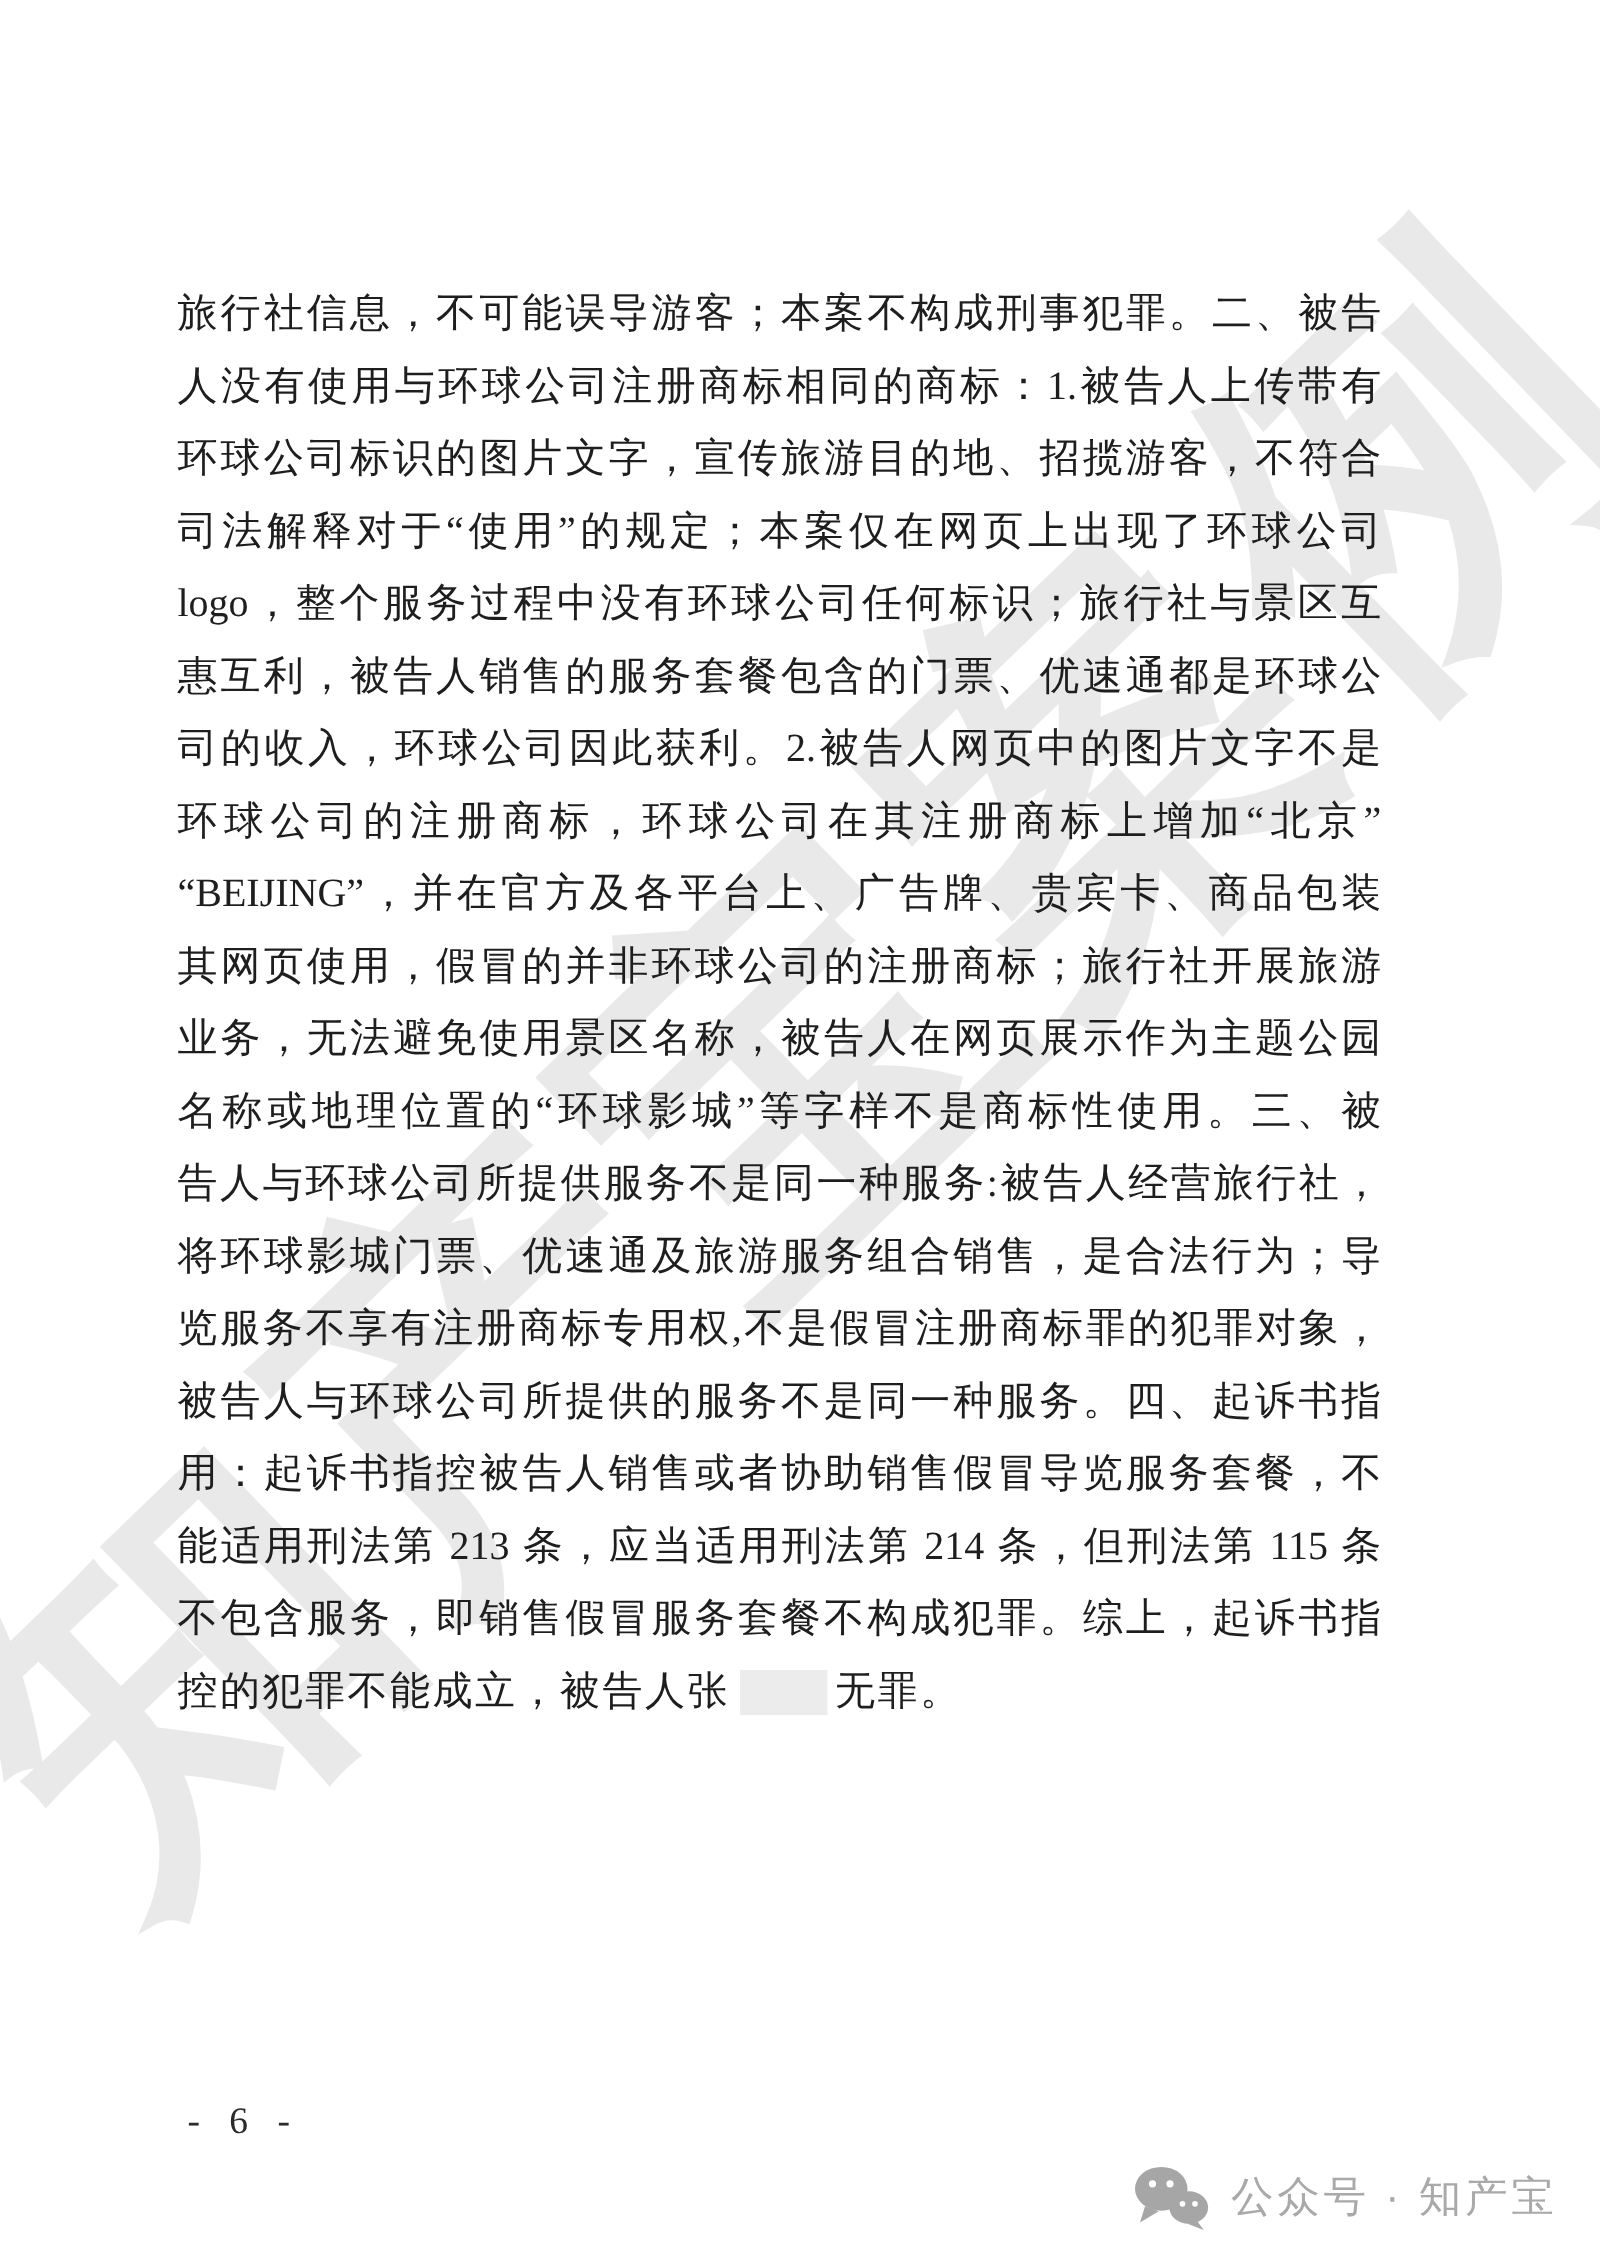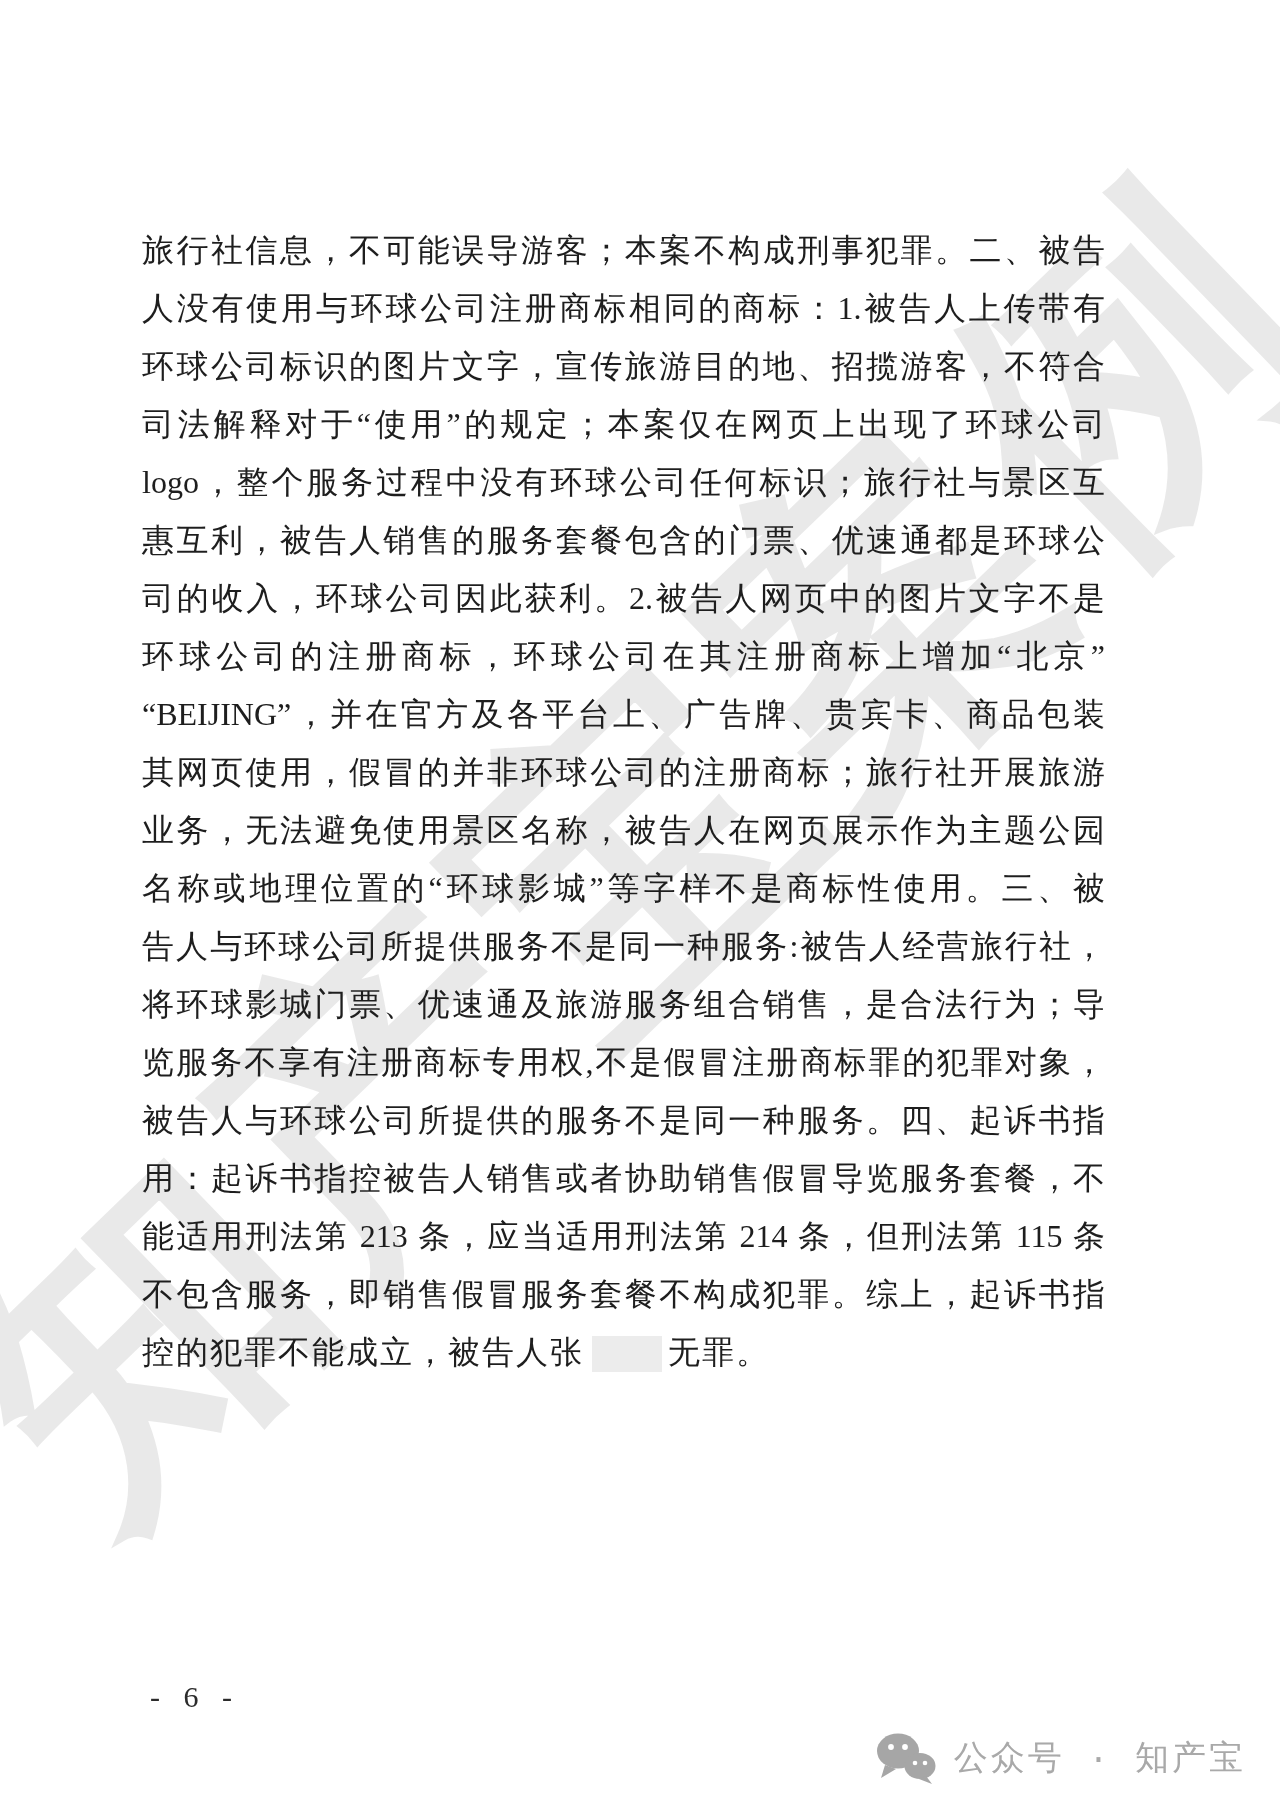--- a/index.html
+++ b/index.html
@@ -65,21 +65,21 @@
     position:absolute;
     right:34px;top:1732px;
     display:flex;
     align-items:center;
     gap:16px;
     color:#a9a9a9;
   }
   .wechat-footer .label{
     font-size:34px;
     letter-spacing:3px;
-    font-family:Liberation Mono, monospace;
+    font-family:Liberation Sans, sans-serif;
   }
   .wechat-icon{width:64px;height:52px;display:block;}
 </style>
 </head>
 <body>
 
 <div class="page">
 
   <div class="watermark">知产宝案例</div>
 

